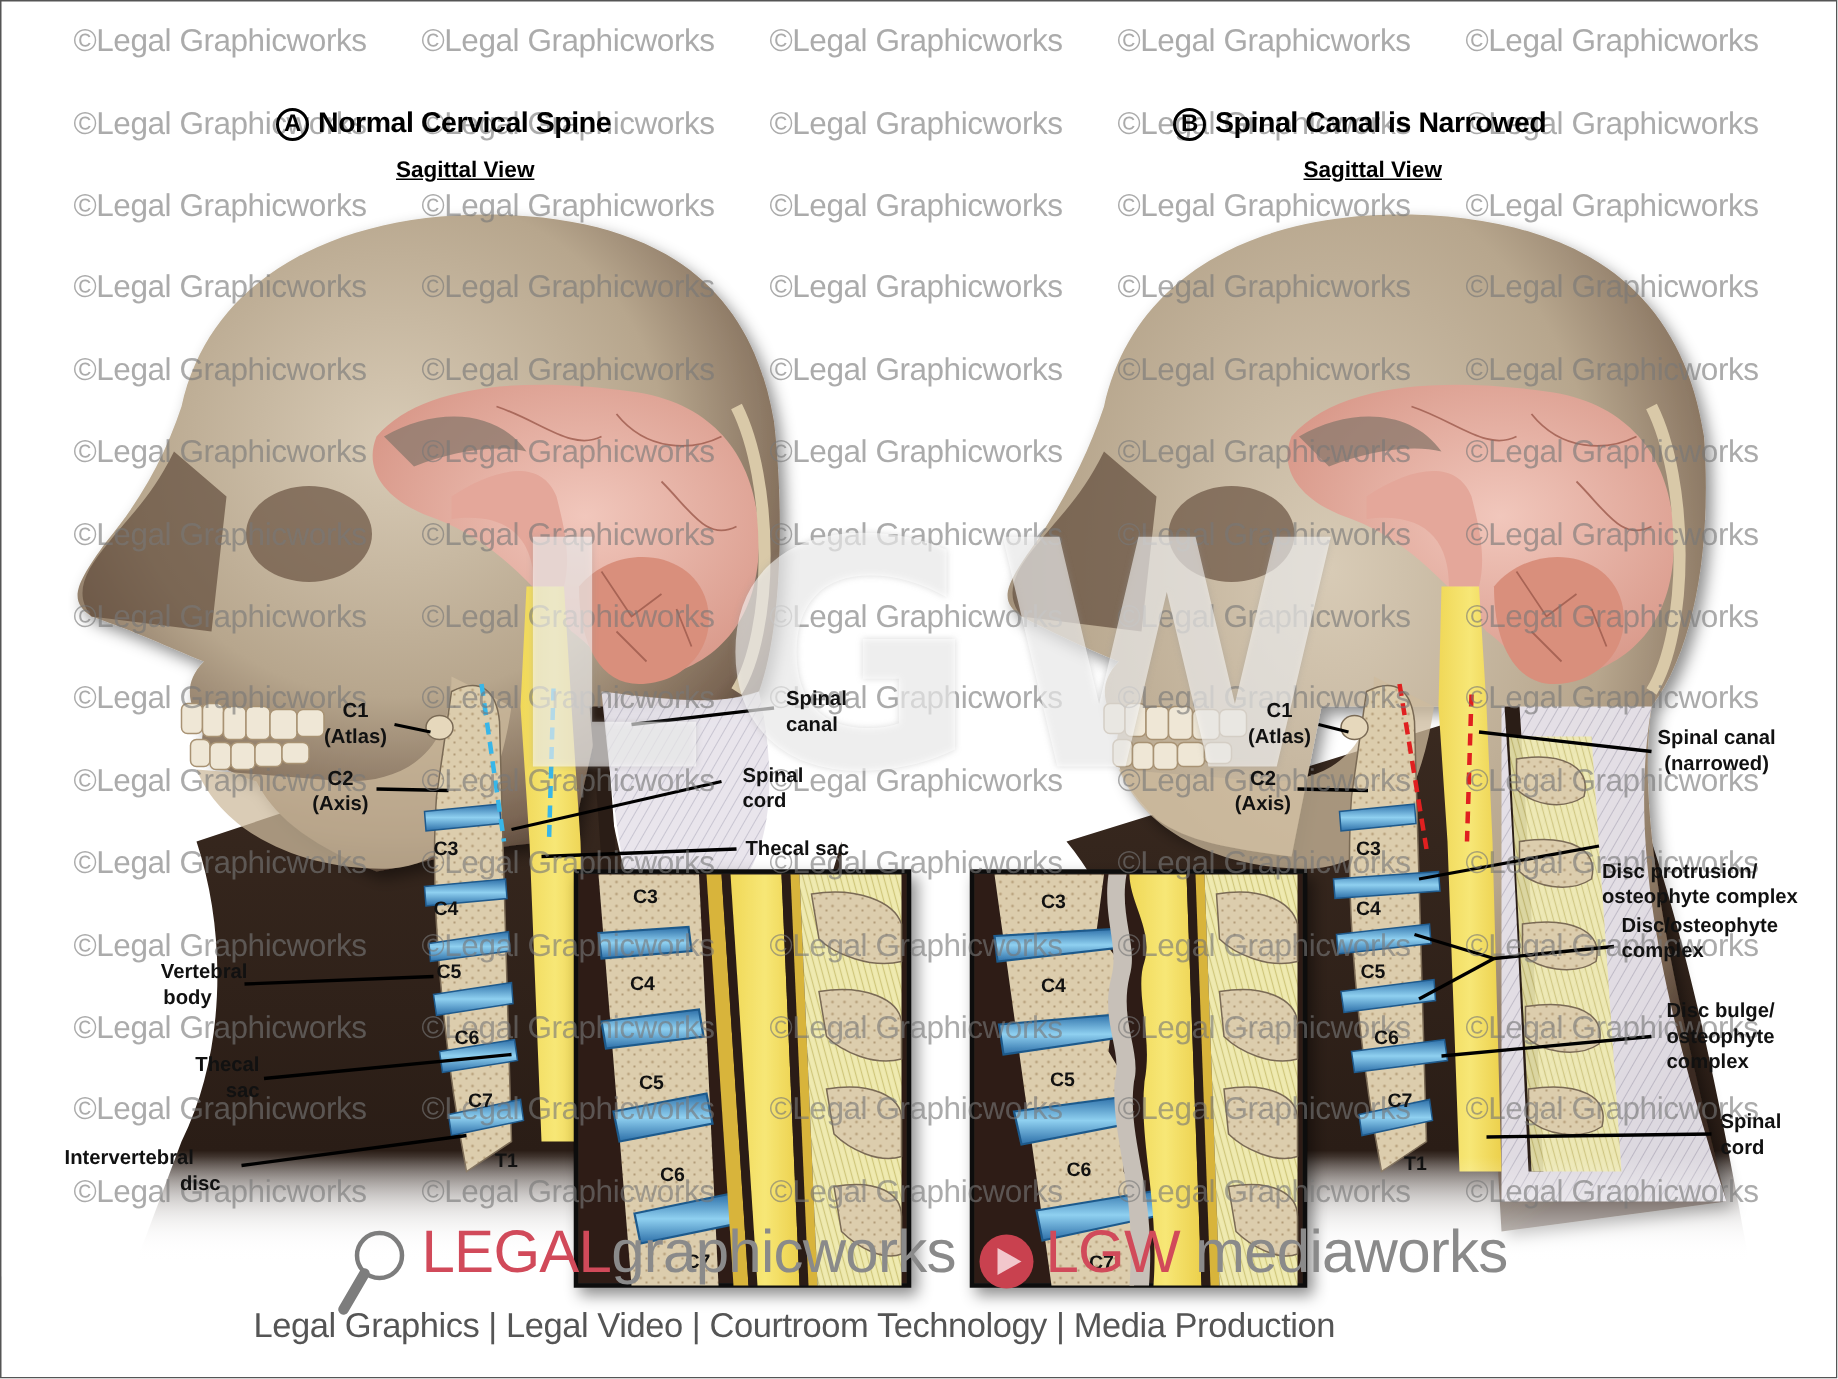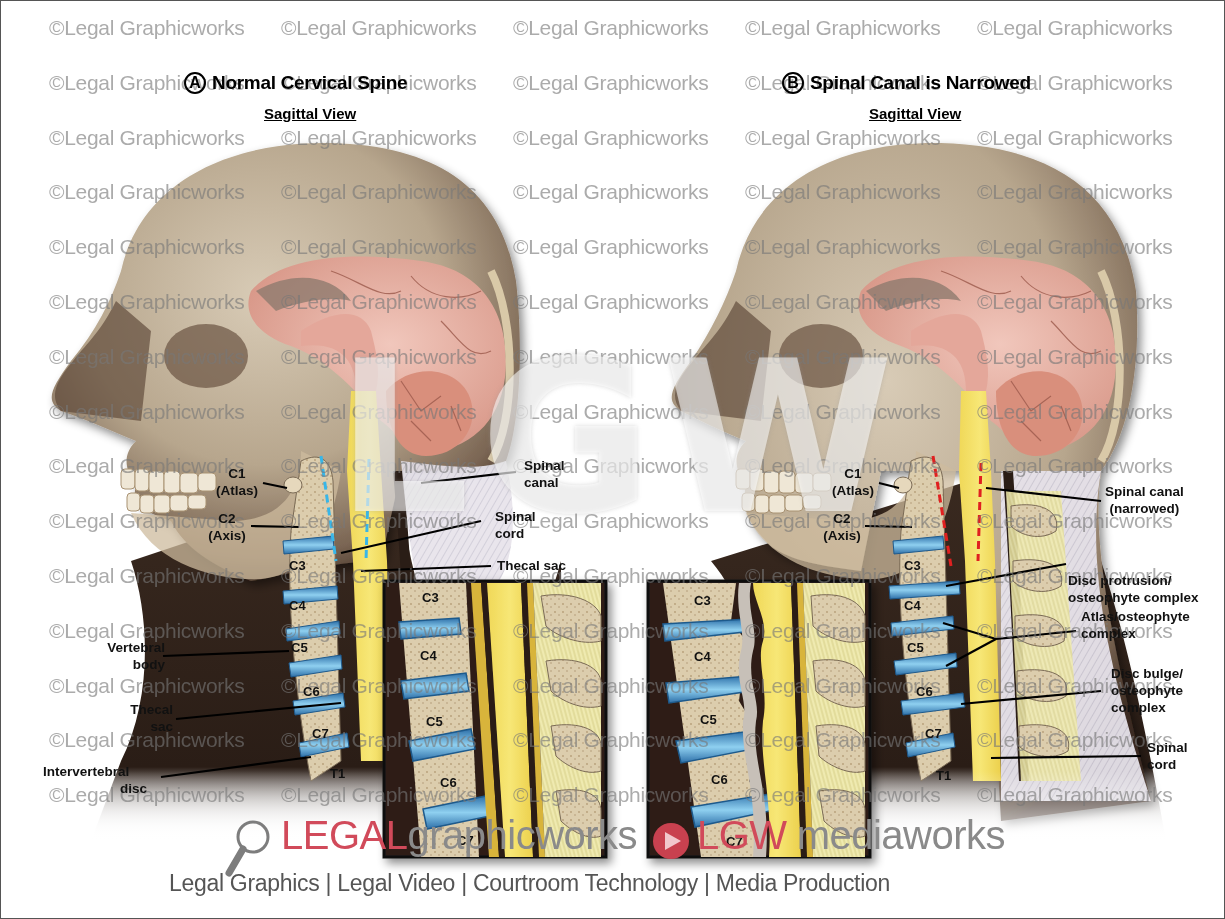--- a/index.html
+++ b/index.html
@@ -372,21 +372,21 @@
   <div>canal</div>
 </div>
 <div class="lbl left" style="left:494px;top:507px;">
   <div>Spinal</div>
   <div>cord</div>
 </div>
 <div class="lbl left" style="left:496px;top:556px;">Thecal sac</div>
 
 <div class="lbl" style="left:84px;top:638px;width:80px;">
   <div style="text-align:right">Vertebral</div>
-  <div style="text-align:right">body</div>
+  <div style="">body</div>
 </div>
 <div class="lbl" style="left:118px;top:700px;width:54px;">
   <div style="text-align:right">Thecal</div>
   <div style="text-align:right">sac</div>
 </div>
 <div class="lbl" style="left:42px;top:762px;width:104px;">
   <div style="text-align:left">Intervertebral</div>
   <div style="text-align:right">disc</div>
 </div>
 
@@ -413,21 +413,21 @@
 </div>
 <div class="lbl" style="left:1104px;top:482px;">
   <div>Spinal canal</div>
   <div>(narrowed)</div>
 </div>
 <div class="lbl left" style="left:1067px;top:547px;margin-top:24px;">
   <div>Disc protrusion/</div>
   <div>osteophyte complex</div>
 </div>
 <div class="lbl" style="left:1080px;top:607px;">
-  <div>Atlas/osteophyte</div>
+  <div>Disc/osteophyte</div>
   <div style="text-align:left">complex</div>
 </div>
 <div class="lbl left" style="left:1110px;top:664px;">
   <div>Disc bulge/</div>
   <div>osteophyte</div>
   <div>complex</div>
 </div>
 <div class="lbl left" style="left:1146px;top:738px;">
   <div>Spinal</div>
   <div>cord</div>

